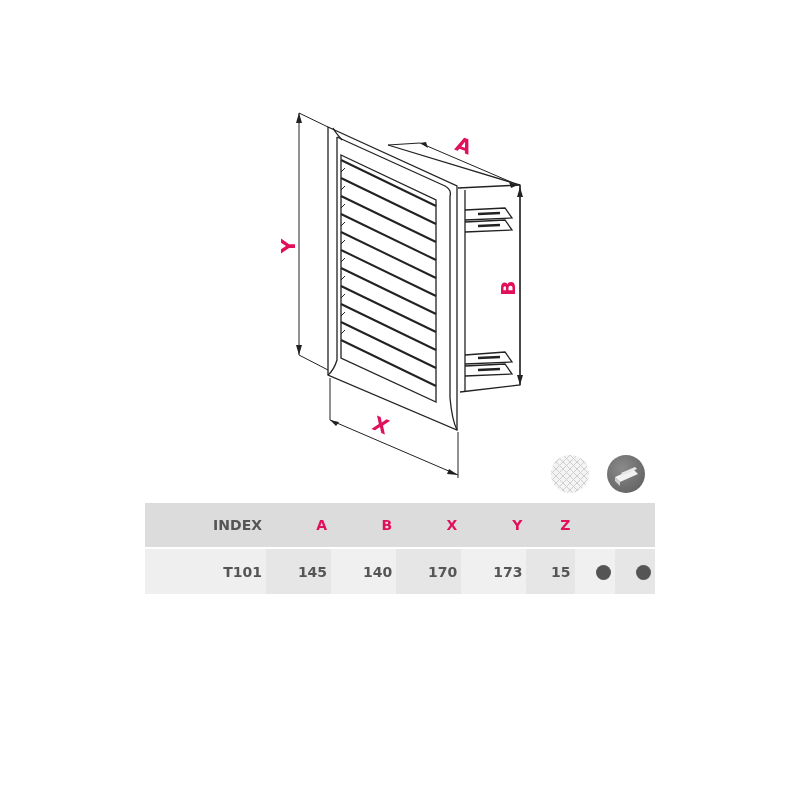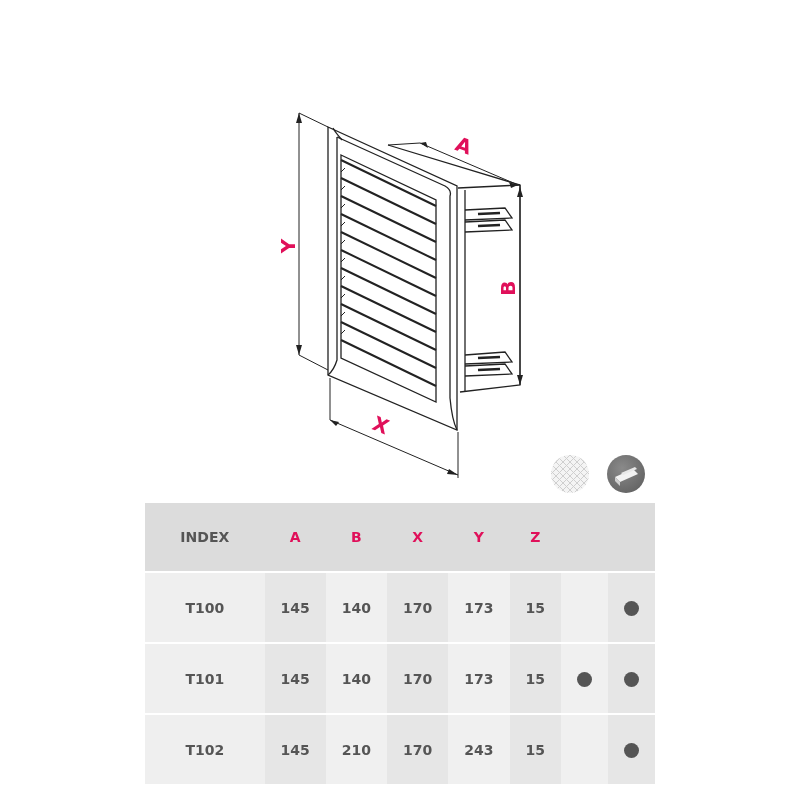--- a/index.html
+++ b/index.html
@@ -9,21 +9,21 @@
   .legend-icon { position: absolute; width: 38px; height: 38px; border-radius: 50%; }
   .legend-mesh { left: 551px; top: 455px;
     background:
       repeating-linear-gradient(45deg, #cfcfcf 0 1px, transparent 1px 5px),
       repeating-linear-gradient(-45deg, #cfcfcf 0 1px, transparent 1px 5px),
       #f4f4f4; }
   .legend-clip { left: 607px; top: 455px; background: radial-gradient(circle at 40% 35%, #8a8a8a, #5a5a5a); overflow: hidden; }
   .legend-clip svg { position: absolute; left: 0; top: 0; }
   table.spec { position: absolute; left: 145px; top: 503px; width: 510px;
     border-collapse: collapse; font-weight: bold; font-size: 14px; color: #555555; }
-  table.spec th, table.spec td { text-align: center; padding: 16px; height: 37px; }
+  table.spec th, table.spec td { text-align: right; padding: 4px; height: 37px; }
   table.spec thead th { background: #dcdcdc; height: 36px; }
   table.spec thead th.idx { color: #555555; }
   table.spec thead th.dim { color: #e0105a; }
   table.spec tbody tr td { border-top: 2px solid #ffffff; }
   table.spec td.c-idx { width: 113px; background: #efefef; }
   table.spec td.c-odd { background: #e6e6e6; }
   table.spec td.c-even { background: #f0f0f0; }
   .dot { display: inline-block; width: 15px; height: 15px; border-radius: 50%; background: #555555; vertical-align: middle; }
 </style>
 </head>
@@ -127,43 +127,23 @@
       <th class="dim">B</th>
       <th class="dim">X</th>
       <th class="dim">Y</th>
       <th class="dim">Z</th>
       <th></th>
       <th></th>
     </tr>
   </thead>
   <tbody>
     <tr>
-      <td class="c-idx">T100</td>
-      <td class="c-odd">145</td>
-      <td class="c-even">140</td>
-      <td class="c-odd">170</td>
-      <td class="c-even">173</td>
-      <td class="c-odd">15</td>
-      <td class="c-even"></td>
-      <td class="c-odd"><span class="dot"></span></td>
-    </tr>
-    <tr>
       <td class="c-idx">T101</td>
       <td class="c-odd">145</td>
       <td class="c-even">140</td>
       <td class="c-odd">170</td>
       <td class="c-even">173</td>
       <td class="c-odd">15</td>
       <td class="c-even"><span class="dot"></span></td>
       <td class="c-odd"><span class="dot"></span></td>
     </tr>
-    <tr>
-      <td class="c-idx">T102</td>
-      <td class="c-odd">145</td>
-      <td class="c-even">210</td>
-      <td class="c-odd">170</td>
-      <td class="c-even">243</td>
-      <td class="c-odd">15</td>
-      <td class="c-even"></td>
-      <td class="c-odd"><span class="dot"></span></td>
-    </tr>
   </tbody>
 </table>
 
 </body></html>

